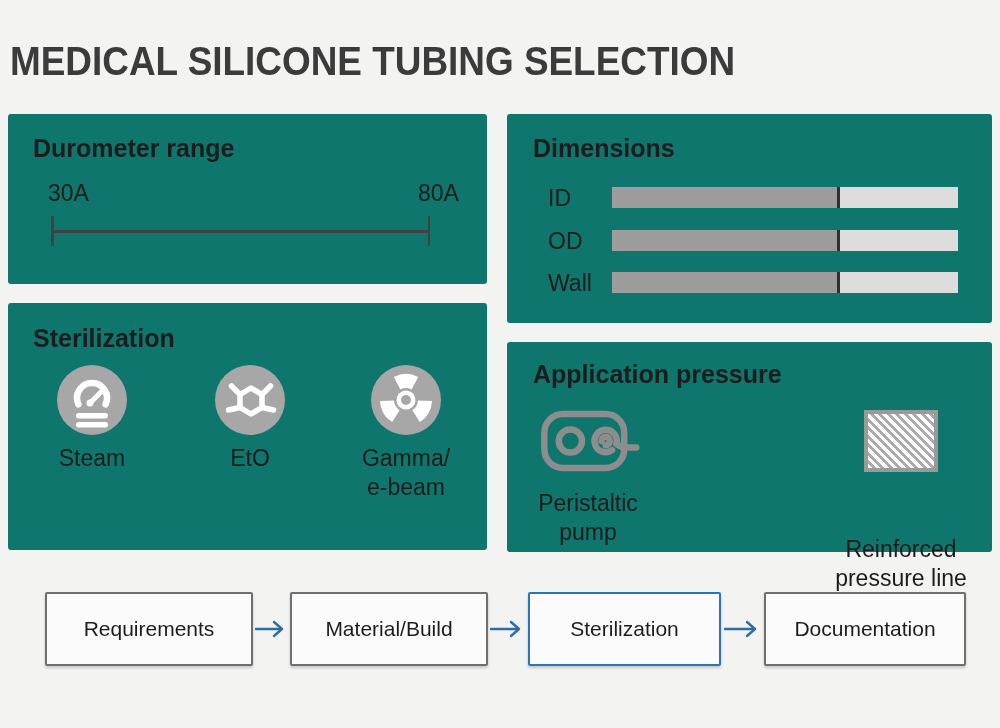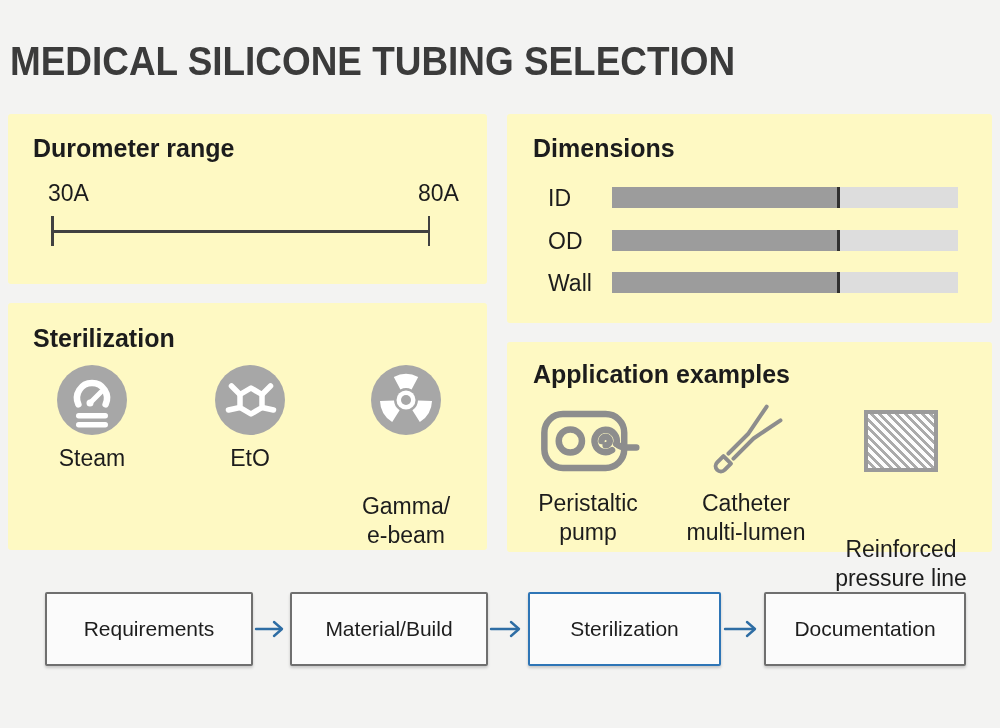--- a/index.html
+++ b/index.html
@@ -9,21 +9,21 @@
     font-family:"Liberation Sans", sans-serif;
     color:#1d1d1d;
   }
   .page-title{
     position:absolute;left:10px;top:38px;
     font-size:41px;font-weight:bold;color:#3b3b3b;
     letter-spacing:0px;transform:scaleX(.9);transform-origin:left center;
     white-space:nowrap;
   }
   .card{
-    position:absolute;background:#fef9c3;border-radius:3px;
+    position:absolute;background:#0f766e;border-radius:3px;
   }
   .card-title{
     position:absolute;font-size:25px;font-weight:600;color:#1c1c1c;white-space:nowrap;
   }
   .lbl{position:absolute;font-size:23px;color:#1c1c1c;white-space:nowrap;margin-left:15px;}
   
   .range-line{position:absolute;background:#414141;}
   
   .dim-bar{position:absolute;width:346px;height:21px;display:flex;}
   .dim-fill{background:#9c9c9c;height:100%;}
@@ -114,70 +114,57 @@
           <path d="M 25 29.5 L 16.5 21"></path>
           <path d="M 47 29.5 L 55.5 21"></path>
           <path d="M 25 42.5 L 13.5 45"></path>
           <path d="M 47 42.5 L 58.5 45"></path>
         </g>
       </svg>
     </div>
     <div class="icon-label">EtO</div>
   </div>
 
-  <div class="icon-col" style="left:328px;top:62px;width:140px;gap:48px;">
+  <div class="icon-col" style="left:328px;top:62px;width:140px;">
     <div class="icon-box" style="width:70px;height:70px;">
       <svg width="70" height="70" viewBox="0 0 70 70">
         <circle cx="35" cy="35" r="35" fill="#a7a7a7"></circle>
         <g fill="#ffffff">
           <path d="M 47.2 12 A 26 26 0 0 0 22.8 12 L 29.4 24.4 A 12 12 0 0 1 40.6 24.4 Z"></path>
           <path d="M 47.2 12 A 26 26 0 0 0 22.8 12 L 29.4 24.4 A 12 12 0 0 1 40.6 24.4 Z" transform="rotate(120 35 35)"></path>
           <path d="M 47.2 12 A 26 26 0 0 0 22.8 12 L 29.4 24.4 A 12 12 0 0 1 40.6 24.4 Z" transform="rotate(240 35 35)"></path>
           <circle cx="35" cy="35" r="9.5"></circle>
         </g>
         <circle cx="35" cy="35" r="5" fill="#a7a7a7"></circle>
       </svg>
     </div>
     <div class="icon-label">Gamma/
 e-beam</div>
   </div>
 </div>
 
 <div class="card" style="left:507px;top:342px;width:485px;height:210px;">
-  <div class="card-title" style="left:26px;top:18px;">Application examples</div>
+  <div class="card-title" style="left:26px;top:18px;">Application pressure</div>
 
   <div class="icon-col" style="left:1px;top:60px;width:160px;">
     <div class="icon-box" style="width:112px;height:78px;">
       <svg width="112" height="78" viewBox="0 0 112 84">
         <g fill="none" stroke="#8d8d8d" stroke-width="7" stroke-linecap="round" stroke-linejoin="round">
           <rect x="9" y="13" width="86" height="58" rx="20"></rect>
           <circle cx="37" cy="42" r="12.5"></circle>
           <path d="M 86.6 45.1 A 12 12 0 1 0 81.9 51.8"></path>
           <path d="M 70.5 42 A 4.5 4.5 0 1 1 75 46.5"></path>
           <path d="M 86.6 45.1 Q 91 49 96 49 L 108 49"></path>
         </g>
       </svg>
     </div>
     <div class="icon-label">Peristaltic
 pump</div>
   </div>
 
-  <div class="icon-col" style="left:159px;top:60px;width:160px;">
-    <div class="icon-box" style="width:100px;height:78px;">
-      <svg width="100" height="78" viewBox="0 0 100 88">
-        <g fill="none" stroke="#8d8d8d" stroke-width="4.5" stroke-linecap="round" stroke-linejoin="round" transform="translate(50,44) rotate(45) translate(-30,-52)">
-          <path d="M 24 82 v 10 a 6 6 0 0 0 12 0 v -10 z"></path>
-          <path d="M 26 76 L 26 44 L 19 8"></path>
-          <path d="M 34 76 L 34 44 L 41 8"></path>
-        </g>
-      </svg>
-    </div>
-    <div class="icon-label">Catheter
-multi-lumen</div>
-  </div>
 
   <div class="icon-col" style="left:314px;top:60px;width:160px;gap:46px;">
     <div class="icon-box" style="width:110px;height:78px;">
       <div class="hatch-square"></div>
     </div>
     <div class="icon-label">Reinforced
 pressure line</div>
   </div>
 </div>
 

